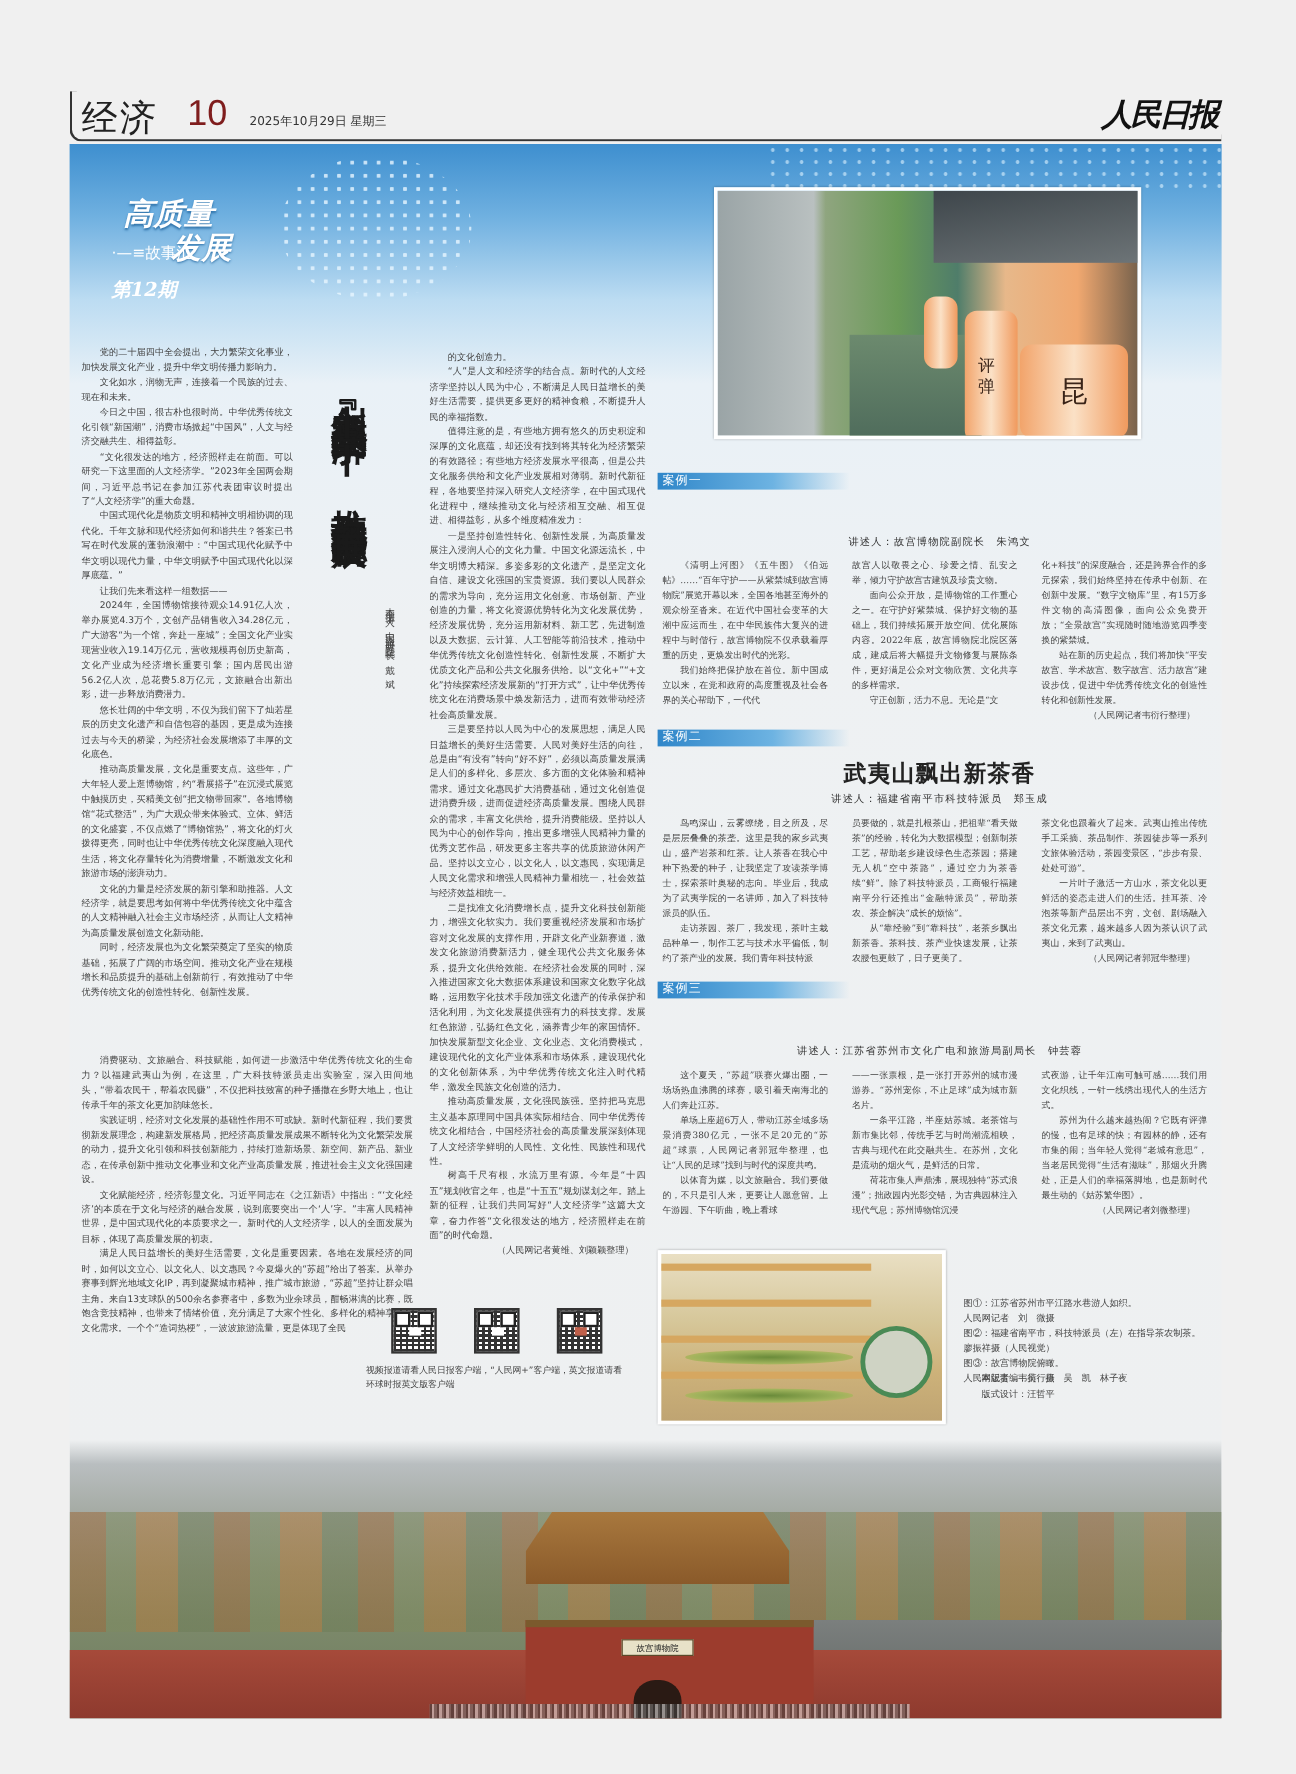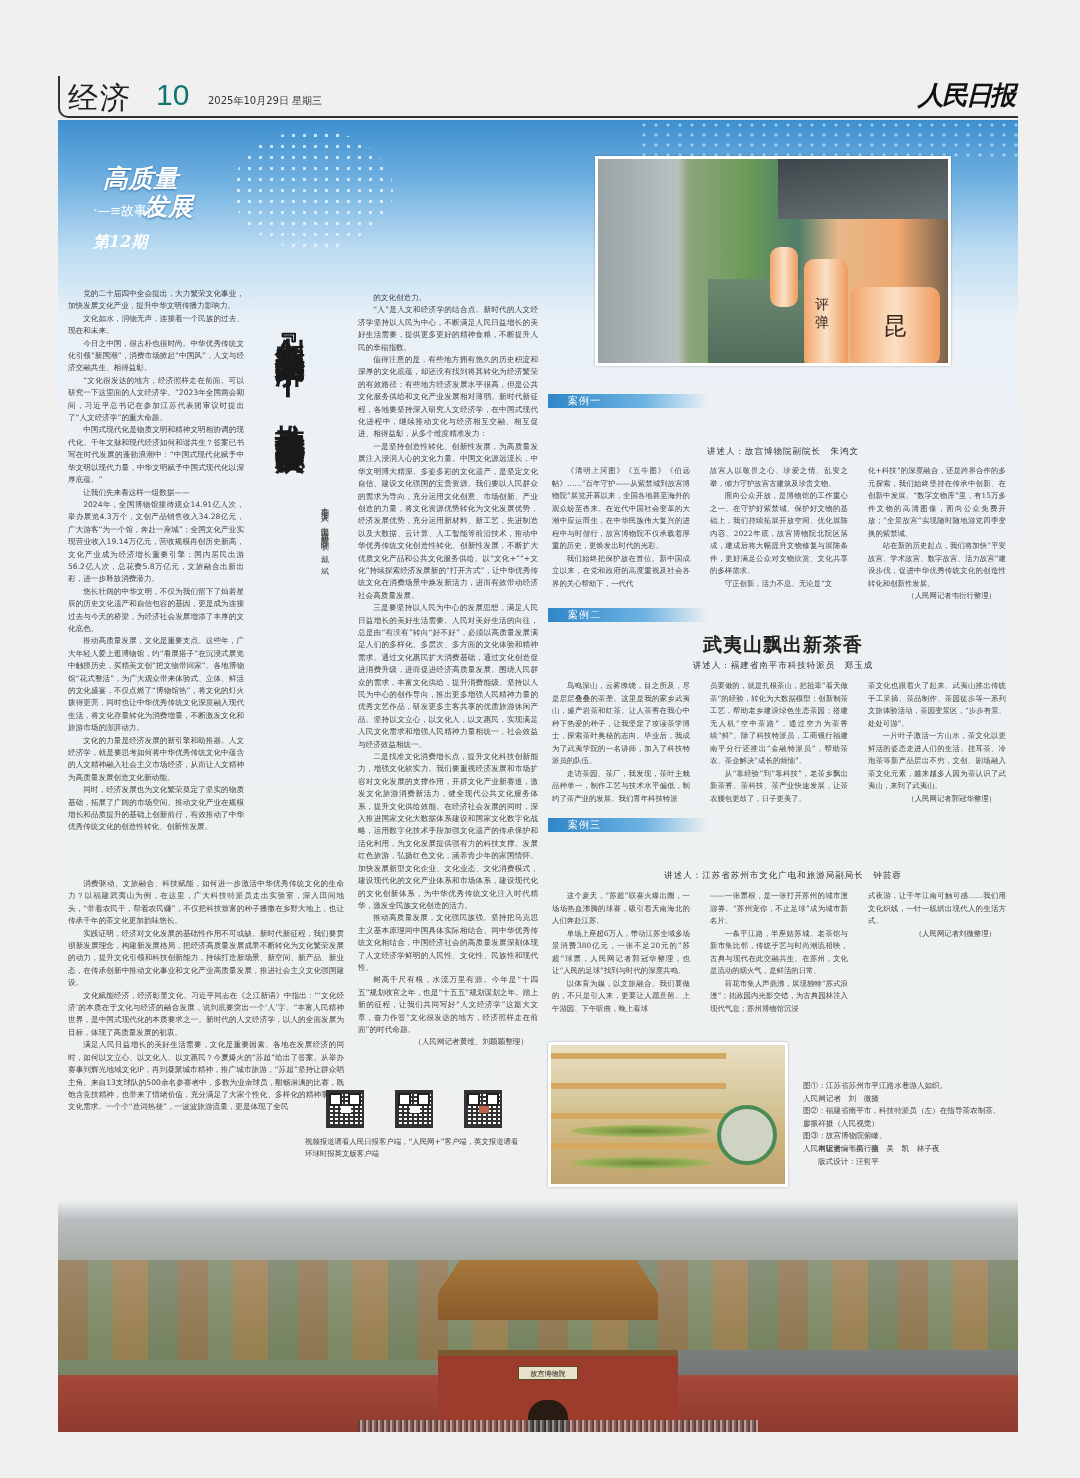--- a/index.html
+++ b/index.html
@@ -1,21 +1,21 @@
 <!DOCTYPE html>
 <html><head>
 <meta charset="utf-8">
 <style>
 *{box-sizing:border-box;margin:0;padding:0}
 html,body{width:1080px;height:1478px;overflow:hidden;background:#efefef;font-family:"DejaVu Serif",serif;color:#222}
 .page{position:relative;width:1080px;height:1478px;background:#f0f0f0}
 
 .mast{position:absolute;left:58px;top:76px;width:960px;height:42px;border-bottom:2px solid #333;border-left:2px solid #333;border-bottom-left-radius:10px}
 .mast .sec{position:absolute;left:8px;top:2px;font-family:"DejaVu Sans",sans-serif;font-size:30px;color:#222;letter-spacing:2px}
-.mast .pno{position:absolute;left:96px;top:2px;font-family:"Liberation Sans",sans-serif;font-size:30px;color:#0f766e}
+.mast .pno{position:absolute;left:96px;top:2px;font-family:"Liberation Sans",sans-serif;font-size:30px;color:#7f1d1d}
 .mast .date{position:absolute;left:148px;top:18px;font-family:"DejaVu Sans",sans-serif;font-size:10px;color:#333}
 .mast .logo{position:absolute;right:4px;top:2px;font-family:"DejaVu Serif",serif;font-style:italic;font-weight:bold;font-size:26px;color:#111;letter-spacing:-2px}
 
 .sheet{position:absolute;left:58px;top:120px;width:960px;height:1312px;background:linear-gradient(180deg,#3e8fcf 0px,#6fb0e0 60px,#bcdcf2 130px,#e9f1f7 200px,#eef1f3 400px,#eef0f1 1100px,#dfe3e5 1200px,#c9cdcf 1312px);overflow:hidden}
 .dots{position:absolute;left:175px;top:10px;width:160px;height:120px;background-image:radial-gradient(circle,#e8f6ff 1.6px,transparent 2px);background-size:11px 11px;opacity:.8;border-radius:50%}
 .dots2{position:absolute;right:0;top:0;width:380px;height:40px;background-image:radial-gradient(circle,#dff3ff 1.3px,transparent 1.8px);background-size:12px 10px;opacity:.6}
 .brand{position:absolute;left:45px;top:42px}
 .brand .b1{font-family:"DejaVu Sans",sans-serif;font-weight:bold;font-style:italic;font-size:25px;color:#fff;text-shadow:0 1px 2px #2a6ea6;position:absolute;left:0;top:0;white-space:nowrap}
 .brand .b2{font-family:"DejaVu Sans",sans-serif;font-weight:bold;font-style:italic;font-size:25px;color:#fff;text-shadow:0 1px 2px #2a6ea6;position:absolute;left:40px;top:28px;white-space:nowrap}
 .brand .b3{font-family:"DejaVu Sans",sans-serif;font-size:13px;color:#fff;position:absolute;left:-10px;top:40px;white-space:nowrap}
@@ -34,21 +34,21 @@
 .ln1{right:8px;top:128px;width:90px;height:78px}
 .ln2{right:100px;top:100px;width:44px;height:110px}
 .ln3{right:150px;top:88px;width:28px;height:60px}
 .lantern span{position:absolute;left:50%;top:50%;transform:translate(-50%,-50%);font-size:24px;color:#3a2418;font-family:"DejaVu Serif",serif}
 .ln2 span{font-size:14px}
 .ph2{left:490px;top:922px;width:240px;height:145px;background:linear-gradient(180deg,#e9dfc3,#d6c79a 40%,#cdb27a 70%,#bfa472)}
 .ph2 .shelf{position:absolute;left:0;width:175px;height:6px;background:#d6a760}
 .ph2 .tray{position:absolute;left:20px;width:140px;height:12px;border-radius:50%;background:radial-gradient(ellipse at center,#6a8b3a,#9fb35c 60%,#d8b86e)}
 .ph2 .wheel{position:absolute;right:8px;top:60px;width:60px;height:60px;border-radius:50%;border:4px solid #4a8a55;background:#cfd3c4}
 
-.casebar{position:absolute;left:490px;width:160px;height:14px;background:linear-gradient(90deg,#2f86c9,#6db3e2 60%,rgba(255,255,255,0));color:#fff;font-family:"DejaVu Sans",sans-serif;font-size:10px;line-height:14px;padding-left:20px;letter-spacing:1px}
+.casebar{position:absolute;left:490px;width:160px;height:14px;background:linear-gradient(90deg,#2f86c9,#6db3e2 60%,rgba(255,255,255,0));color:#fff;font-family:"DejaVu Sans",sans-serif;font-size:10px;line-height:14px;padding-left:4px;letter-spacing:1px}
 .casetitle{position:absolute;left:490px;width:470px;text-align:center;font-family:"DejaVu Serif",serif;font-weight:bold;font-size:19px;color:#222;letter-spacing:1px}
 .casebyline{position:absolute;left:490px;width:470px;text-align:center;font-family:"DejaVu Serif",serif;font-size:8.5px;color:#333;letter-spacing:1px}
 .ccol{position:absolute;font-family:"DejaVu Serif",serif;font-size:7.4px;line-height:12.5px;color:#444;text-align:justify;width:138px}
 .ccol p{text-indent:2em}
 .credit{text-align:right;padding-right:10px}
 
 .qr{position:absolute;width:38px;height:38px;background:
  repeating-linear-gradient(0deg,#333 0 2px,transparent 2px 4px),
  repeating-linear-gradient(90deg,#333 0 2px,#fff 2px 5px);border:2px solid #333}
 .qr::before,.qr::after{content:"";position:absolute;width:9px;height:9px;border:2px solid #222;background:#fff}
@@ -193,20 +193,21 @@
       <p>单场上座超6万人，带动江苏全域多场景消费380亿元，一张不足20元的“苏超”球票，人民网记者郭冠华整理，也让“人民的足球”找到与时代的深度共鸣。</p>
       <p>以体育为媒，以文旅融合。我们要做的，不只是引人来，更要让人愿意留。上午游园、下午听曲，晚上看球</p>
     </div>
     <div class="ccol" style="left:652px;top:770px">
       <p style="text-indent:0">——一张票根，是一张打开苏州的城市漫游券。“苏州宠你，不止足球”成为城市新名片。</p>
       <p>一条平江路，半座姑苏城。老茶馆与新市集比邻，传统手艺与时尚潮流相映，古典与现代在此交融共生。在苏州，文化是流动的烟火气，是鲜活的日常。</p>
       <p>荷花市集人声鼎沸，展现独特“苏式浪漫”；拙政园内光影交错，为古典园林注入现代气息；苏州博物馆沉浸</p>
     </div>
     <div class="ccol" style="left:810px;top:770px">
       <p style="text-indent:0">式夜游，让千年江南可触可感……我们用文化织线，一针一线绣出现代人的生活方式。</p>
+      <p>苏州为什么越来越热闹？它既有评弹的慢，也有足球的快；有园林的静，还有市集的闹；当年轻人觉得“老城有意思”，当老居民觉得“生活有滋味”，那烟火升腾处，正是人们的幸福落脚地，也是新时代最生动的《姑苏繁华图》。</p>
       <p class="credit">（人民网记者刘微整理）</p>
     </div>
 
     <div class="photo ph2">
       <div class="shelf" style="top:8px"></div>
       <div class="shelf" style="top:38px"></div>
       <div class="shelf" style="top:68px"></div>
       <div class="shelf" style="top:98px"></div>
       <div class="tray" style="top:80px"></div>
       <div class="tray" style="top:112px"></div>

